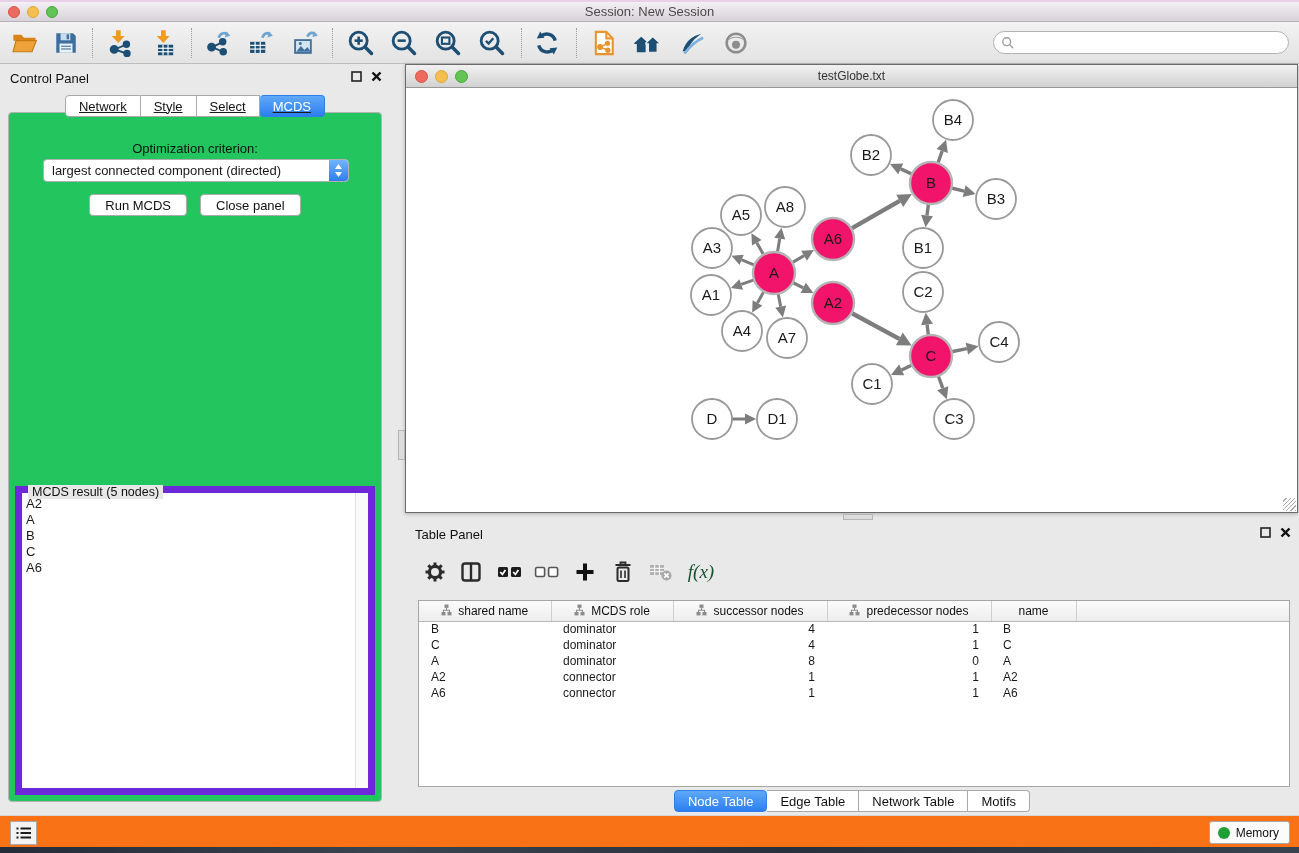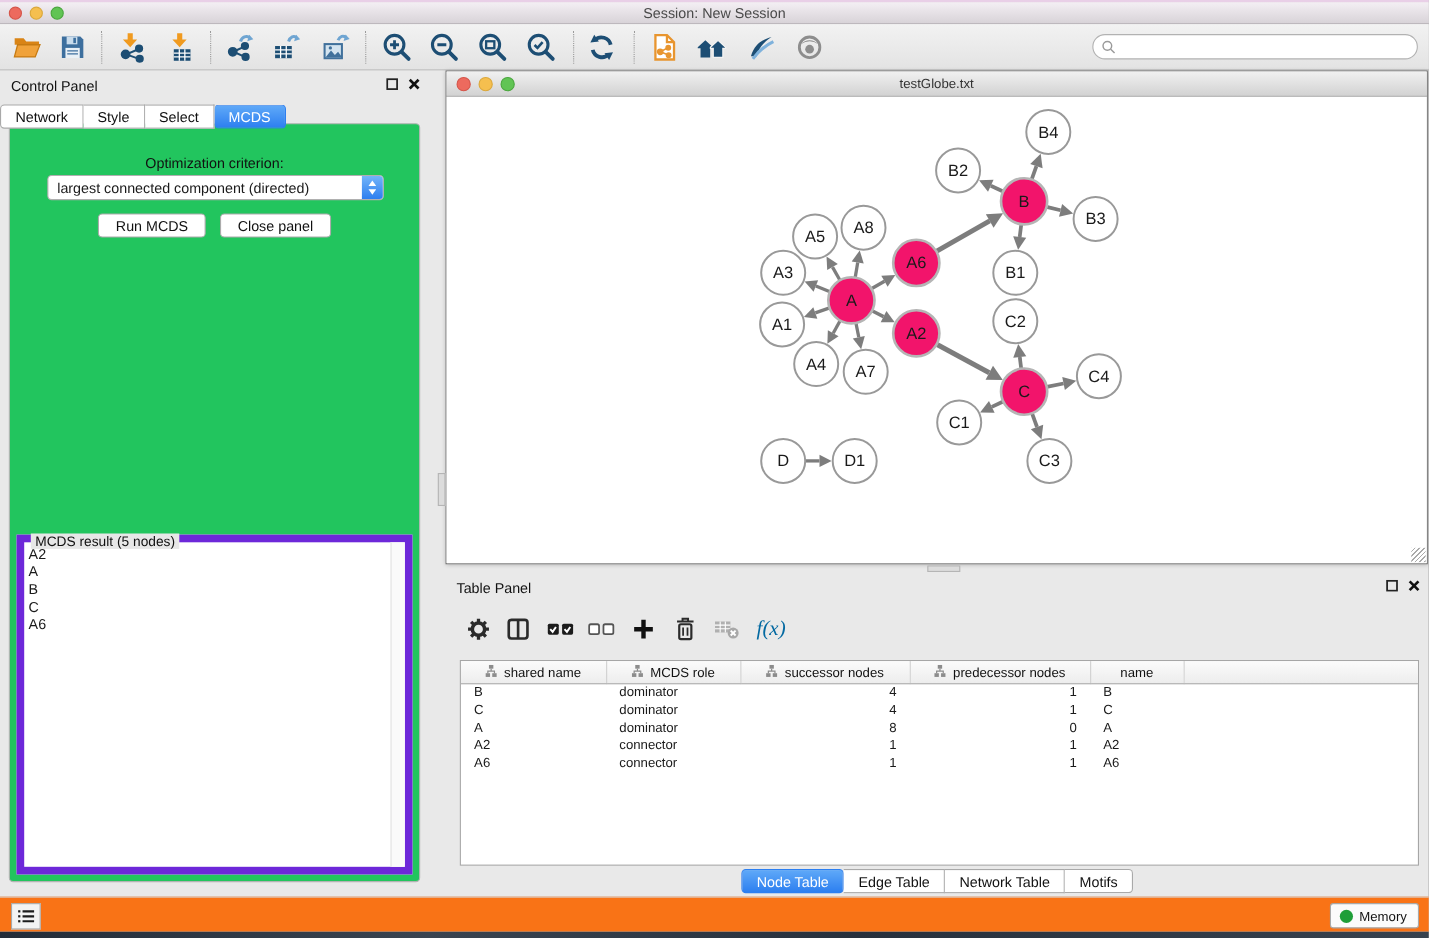--- a/index.html
+++ b/index.html
@@ -32,21 +32,21 @@
     position:absolute; right:10px; top:9px; width:296px; height:23px;
     background:#fff; border:1px solid #b2b2b2; border-radius:12px;
     display:flex; align-items:center; padding-left:7px; gap:4px;
   }
   .searchbox input { border:none; outline:none; flex:1; height:18px; font-size:12px; background:transparent; font-family:"Liberation Sans",sans-serif;}
   
   .control-panel { position:absolute; left:0; top:64px; width:390px; height:751px; }
   .panel-head { position:absolute; left:0; top:0; width:100%; height:28px; display:flex; align-items:center; padding:0 10px; }
   .panel-title { font-size:13px; color:#111; }
   .panel-btns { position:absolute; right:8px; top:7px; display:flex; gap:9px; align-items:center; }
-  .cp-tabs { position:absolute; left:0; top:31px; width:100%; display:flex; z-index:3; }
+  .cp-tabs { position:absolute; left:0; top:31px; width:100%; display:flex; justify-content:center; z-index:3;text-decoration:underline; }
   .tab {
     height:22px; padding:0 13px; background:#fff; border:1px solid #a9a9a9; border-left:none;
     font-size:13px; display:flex; align-items:center; color:#111;
   }
   .tab:first-child { border-left:1px solid #a9a9a9; border-radius:4px 0 0 4px; }
   .tab:last-child { border-radius:0 4px 4px 0; }
   .tab.active {
     background:linear-gradient(#5fa9f8,#2d7ff0); color:#fff; border-color:#2d7ff0; border-radius:4px;
   }
   .cp-body {
@@ -602,21 +602,21 @@
             <line x1="2" y1="7.3" x2="16" y2="7.3" stroke="#fff"></line>
             <line x1="2" y1="10.6" x2="16" y2="10.6" stroke="#fff"></line>
             <line x1="6.7" y1="4" x2="6.7" y2="14" stroke="#fff"></line>
             <line x1="11.4" y1="4" x2="11.4" y2="14" stroke="#fff"></line>
             <circle cx="18.5" cy="14.5" r="5" fill="#a8a8a8"></circle>
             <line x1="16.3" y1="12.3" x2="20.7" y2="16.7" stroke="#fff" stroke-width="1.8"></line>
             <line x1="20.7" y1="12.3" x2="16.3" y2="16.7" stroke="#fff" stroke-width="1.8"></line>
           </svg>
       </div>
       <div class="tp-icon" style="left:280px">
-        <span style="font-family:'Liberation Serif',serif; font-style:italic; font-size:19px; color:#0369a1;text-align:center;">f(x)</span>
+        <span style="font-family:'Liberation Serif',serif; font-style:italic; font-size:19px; color:#14532d;text-align:center;">f(x)</span>
       </div>
     </div>
 
     <div class="node-table">
       <table class="grid">
         <colgroup>
             <col style="width:132px">
             <col style="width:122px">
             <col style="width:154px">
             <col style="width:164px">

